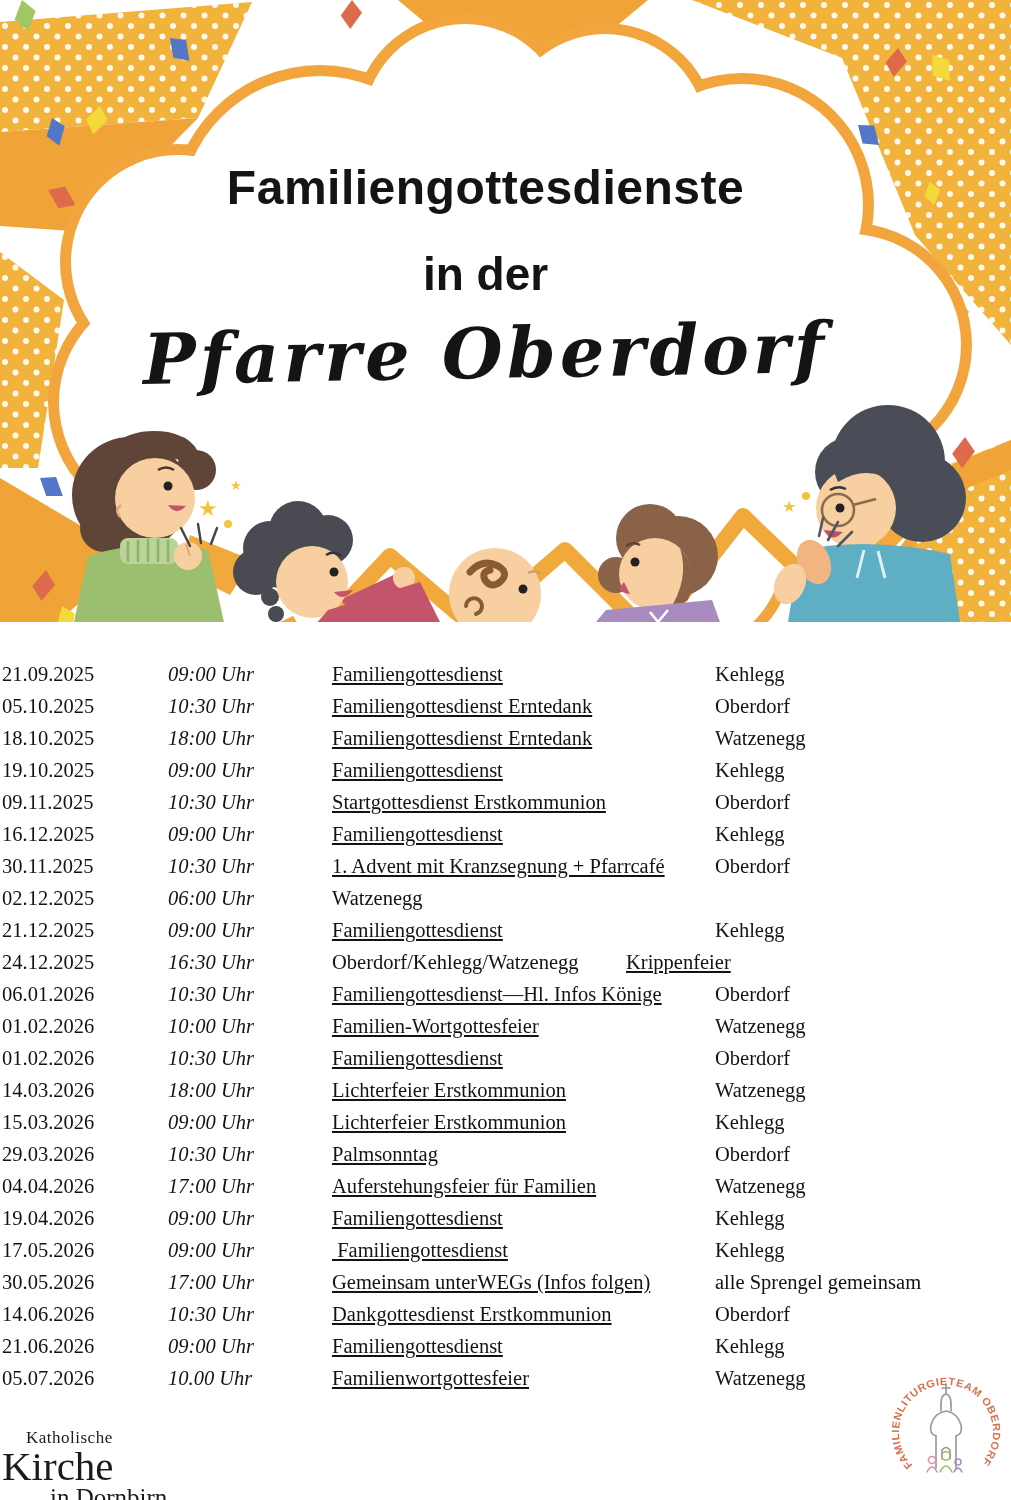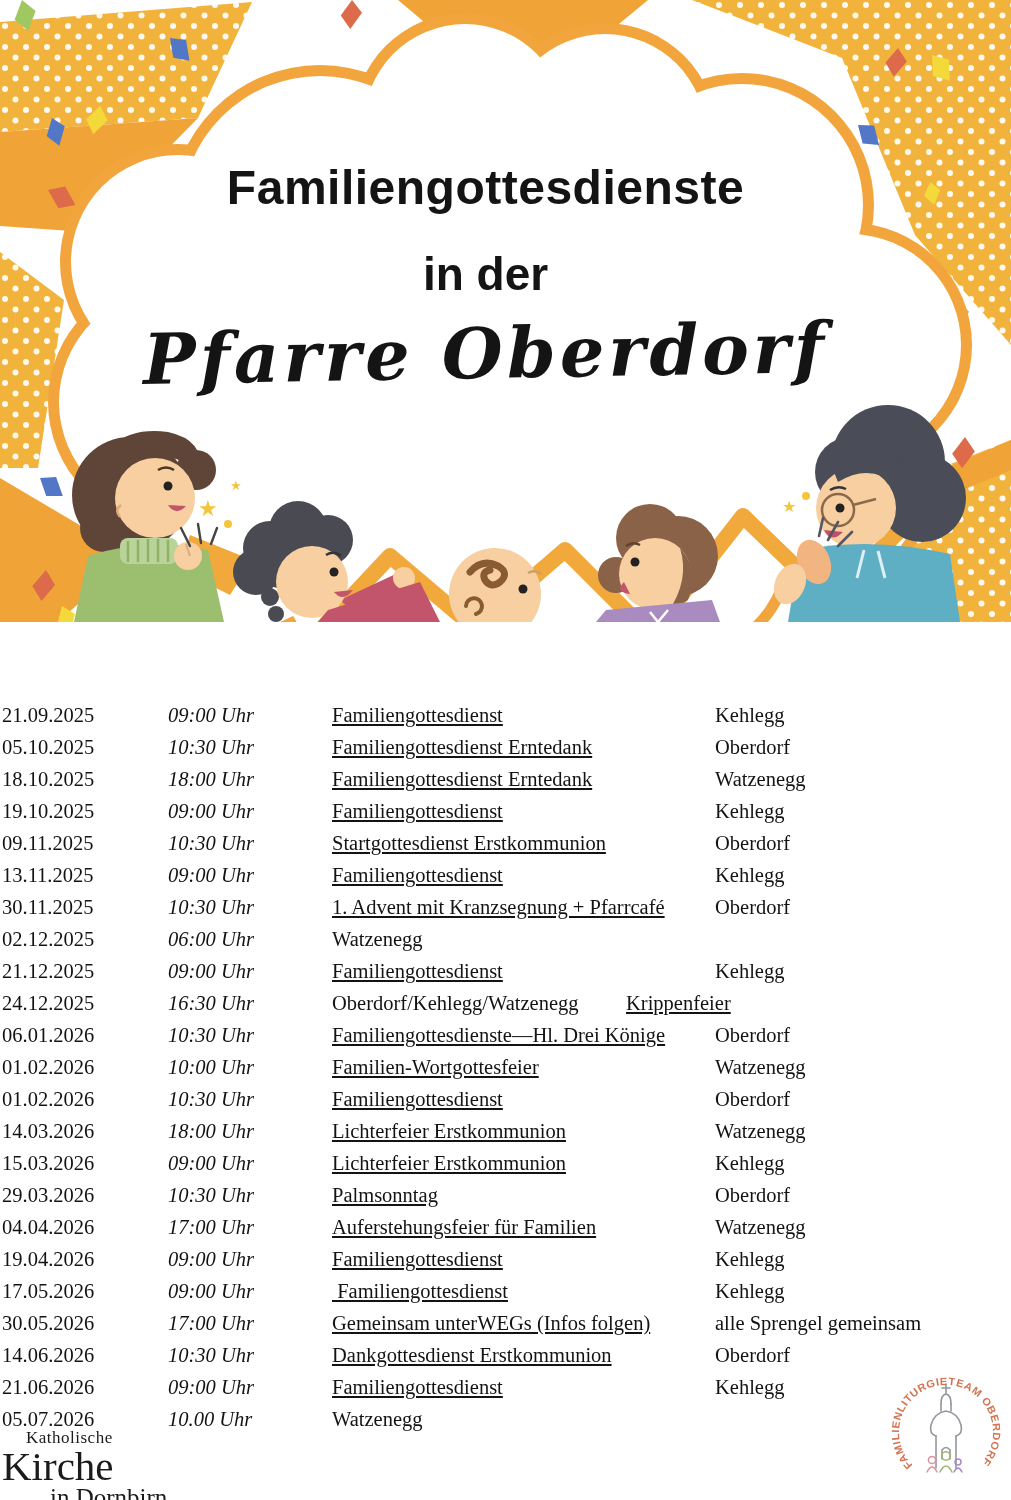--- a/index.html
+++ b/index.html
@@ -10,21 +10,21 @@
   
   .header-art { position:absolute; top:0; left:0; width:1011px; height:622px; }
   .header-art svg { display:block; }
 
   .title-line { position:absolute; width:1011px; text-align:center; color:#141414; transform:translateX(-20px); pointer-events:none; }
   .title-1 { top:160px; font-family:"Liberation Sans", sans-serif; font-weight:700; font-size:48px; letter-spacing:0.5px; }
   .title-2 { top:247px; font-family:"Liberation Sans", sans-serif; font-weight:700; font-size:46px; }
   .title-3 { top:312px; font-family:"DejaVu Serif", serif; font-style:italic; font-weight:700; font-size:70px; letter-spacing:4px; transform:translateX(-20px) rotate(-1deg); }
 
   
-  .schedule { position:absolute; left:2px; top:658px; width:1007px;margin-top:41px; }
+  .schedule { position:absolute; left:2px; top:658px; width:1007px; }
   .row { display:flex; height:32px; line-height:32px; font-size:20.5px; color:#131313; }
   .cell { white-space:pre; }
   .cell.date { width:166px; }
   .cell.time { width:164px;font-style:italic; }
   .cell.event { width:383px;text-decoration:underline; }
   .cell.location { flex:1; }
 
   
   .logo { position:absolute; left:2px; top:1428px; color:#1b1b1b; }
   .logo-small { font-size:17px; margin-left:24px; letter-spacing:0.5px; }
@@ -254,21 +254,21 @@
         <div class="cell event">Familiengottesdienst</div>
         <div class="cell location">Kehlegg</div>
       </div>
       <div class="row">
         <div class="cell date">09.11.2025</div>
         <div class="cell time">10:30 Uhr</div>
         <div class="cell event">Startgottesdienst Erstkommunion</div>
         <div class="cell location">Oberdorf</div>
       </div>
       <div class="row">
-        <div class="cell date">13.11.2025</div>
+        <div class="cell date">16.12.2025</div>
         <div class="cell time">09:00 Uhr</div>
         <div class="cell event">Familiengottesdienst</div>
         <div class="cell location">Kehlegg</div>
       </div>
       <div class="row">
         <div class="cell date">30.11.2025</div>
         <div class="cell time">10:30 Uhr</div>
         <div class="cell event">1. Advent mit Kranzsegnung + Pfarrcafé</div>
         <div class="cell location">Oberdorf</div>
       </div>
@@ -285,21 +285,21 @@
       </div>
       <div class="row">
         <div class="cell date">24.12.2025</div>
         <div class="cell time">16:30 Uhr</div>
         <div class="cell location">Oberdorf/Kehlegg/Watzenegg</div>
         <div class="cell event">Krippenfeier</div>
       </div>
       <div class="row">
         <div class="cell date">06.01.2026</div>
         <div class="cell time">10:30 Uhr</div>
-        <div class="cell event">Familiengottesdienste—Hl. Drei Könige</div>
+        <div class="cell event">Familiengottesdienst—Hl. Infos Könige</div>
         <div class="cell location">Oberdorf</div>
       </div>
       <div class="row">
         <div class="cell date">01.02.2026</div>
         <div class="cell time">10:00 Uhr</div>
         <div class="cell event">Familien-Wortgottesfeier</div>
         <div class="cell location">Watzenegg</div>
       </div>
       <div class="row">
         <div class="cell date">01.02.2026</div>
@@ -357,20 +357,21 @@
       </div>
       <div class="row">
         <div class="cell date">21.06.2026</div>
         <div class="cell time">09:00 Uhr</div>
         <div class="cell event">Familiengottesdienst</div>
         <div class="cell location">Kehlegg</div>
       </div>
       <div class="row">
         <div class="cell date">05.07.2026</div>
         <div class="cell time">10.00 Uhr</div>
+        <div class="cell event">Familienwortgottesfeier</div>
         <div class="cell location">Watzenegg</div>
       </div>
     </div>
 
   <div class="logo">
     <div class="logo-small">Katholische</div>
     <div class="logo-large">Kirche</div>
     <div class="logo-sub">in Dornbirn</div>
   </div>
 

